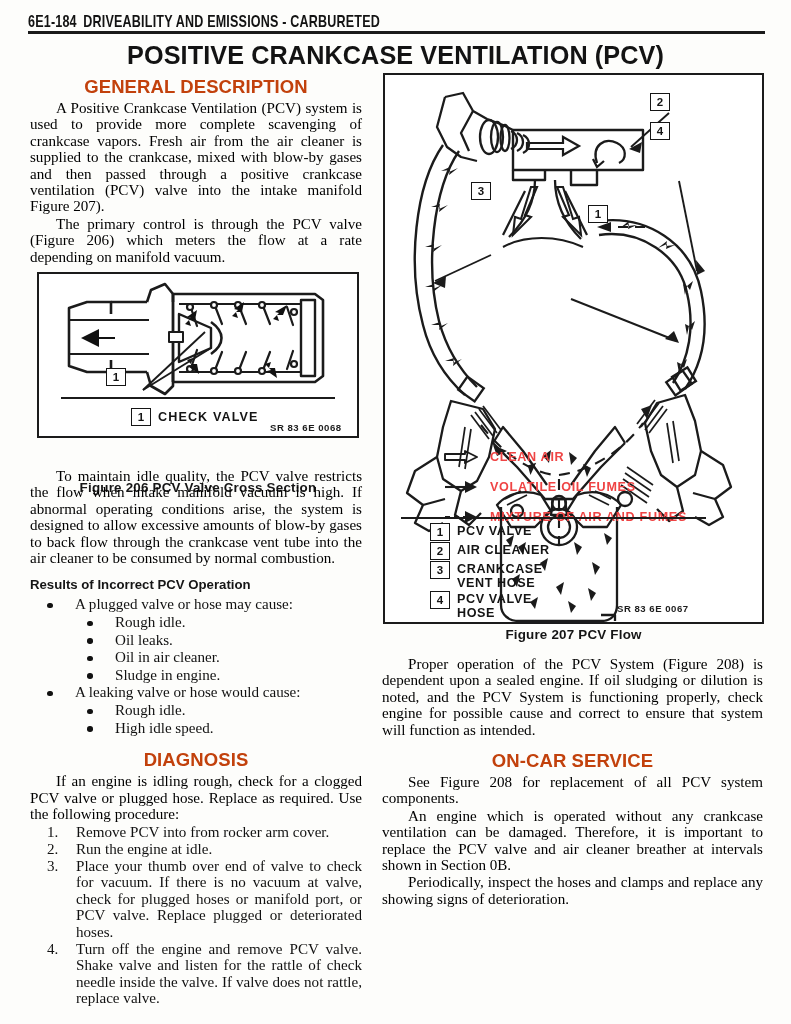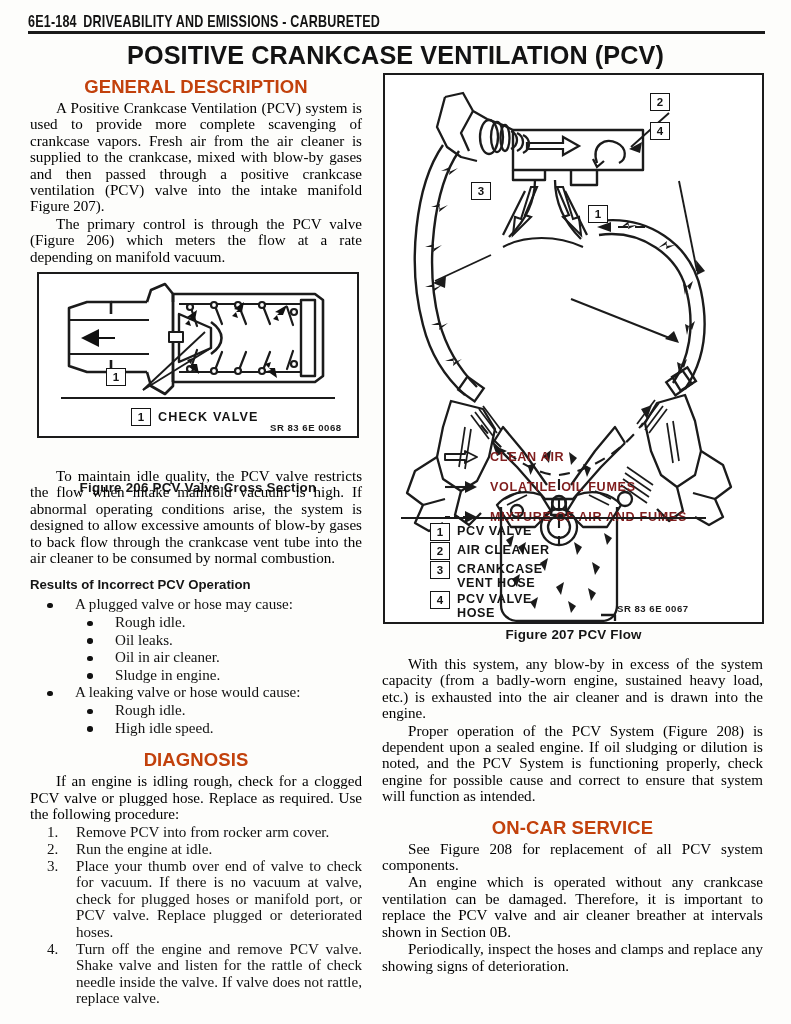--- a/index.html
+++ b/index.html
@@ -272,21 +272,21 @@
     flex: 0 0 46px;
     display: flex;
     align-items: center;
     justify-content: flex-start;
   }
   .flowkey-lbl {
     font-family: "Liberation Sans", sans-serif;
     font-weight: bold;
     font-size: 12.6px;
     letter-spacing: 0.7px;
-    color: #7f1d1d;
+    color: #ef4444;
     white-space: nowrap;
   }
   #fig207-key-rule {
     position: absolute;
     left: 401px;
     top: 517px;
     width: 305px;
     height: 2.2px;
     background: #1b1b1b;
   }
@@ -719,21 +719,20 @@
       <span class="keytext">PCV VALVE
 HOSE</span>
     </div>
   </div>
 
   <div class="srcode" style="left:617px; top:603px;">SR 83 6E 0067</div>
 
   <div class="figcaption" id="figure-207-caption">Figure 207 PCV Flow</div>
 
   <div style="position:absolute; left:382px; top:656px; width:381px;">
-    <p class="body">With this system, any blow-by in excess of the system capacity (from a badly-worn engine, sustained heavy load, etc.) is exhausted into the air cleaner and is drawn into the engine.</p>
     <p class="body">Proper operation of the PCV System (Figure 208) is dependent upon a sealed engine. If oil sludging or dilution is noted, and the PCV System is functioning properly, check engine for possible cause and correct to ensure that system will function as intended.</p>
 
     <h2 class="sec" style="margin-top:12px;">ON-CAR SERVICE</h2>
     <p class="body">See Figure 208 for replacement of all PCV system components.</p>
     <p class="body">An engine which is operated without any crankcase ventilation can be damaged. Therefore, it is important to replace the PCV valve and air cleaner breather at intervals shown in Section 0B.</p>
     <p class="body">Periodically, inspect the hoses and clamps and replace any showing signs of deterioration.</p>
   </div>
 
 </div>
 

